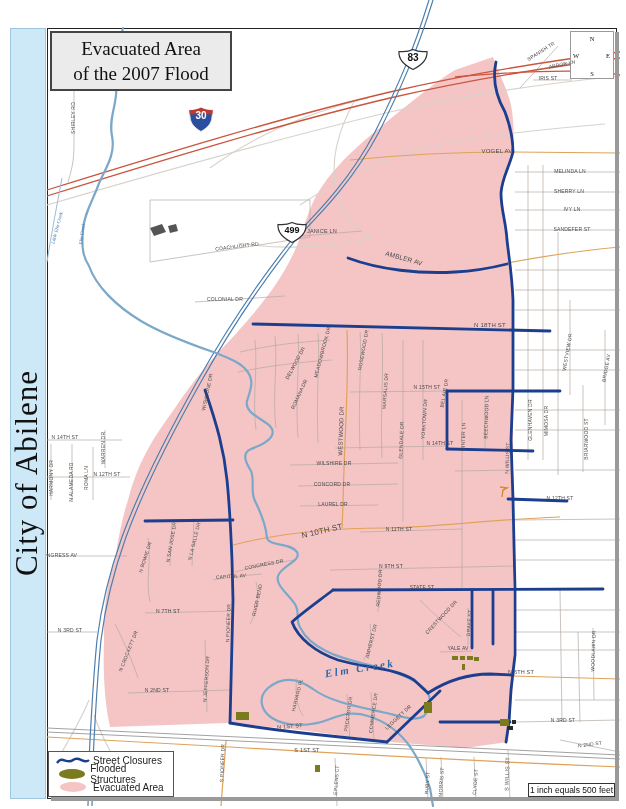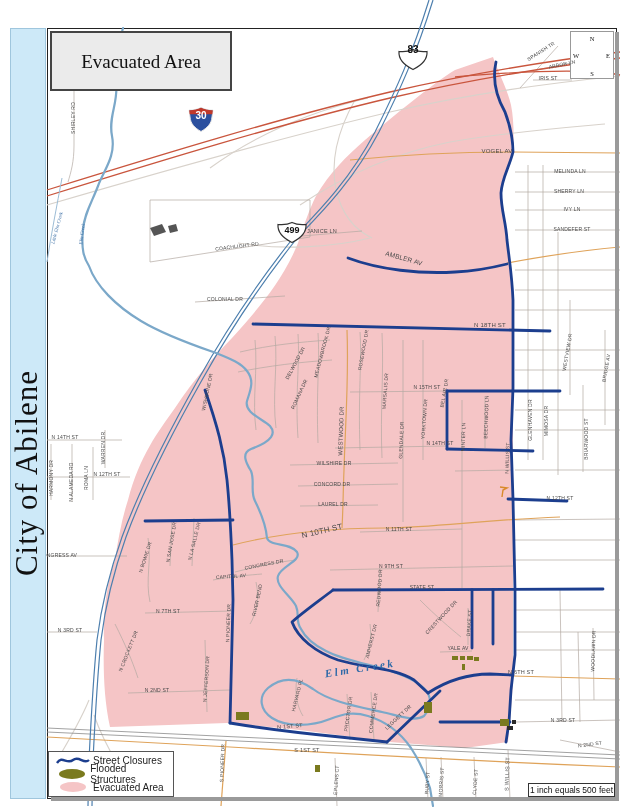--- a/index.html
+++ b/index.html
@@ -49,21 +49,21 @@
   .ellipse{width:26px;height:10px;border-radius:50%;}
   .scale-box{position:absolute;left:528px;top:783px;width:87px;height:14px;background:#fff;
         border:1px solid #333;display:flex;align-items:center;justify-content:center;
         font-size:8.5px;color:#111;box-sizing:border-box;}
   .compass-box{position:absolute;left:570px;top:31px;width:42px;height:46px;background:#fff;
         border:1px solid #999;}
   .compass-letter{position:absolute;font-family:"Liberation Serif",serif;font-size:6.5px;color:#111;
         transform:translate(-50%,-50%);}
   .shield-num{position:absolute;text-align:center;font-weight:bold;transform:translate(0,0);}
   .num-i20{left:188px;top:110px;width:26px;font-size:10px;color:#fff;}
-  .num-83{left:398px;top:44px;width:30px;font-size:10px;color:#111;}
+  .num-83{left:398px;top:52px;width:30px;font-size:10px;color:#111;}
   .num-277{left:277px;top:225px;width:30px;font-size:9px;color:#111;}
 </style>
 </head>
 <body>
 
 <div class="page">
 
   <div class="map-frame"></div>
   <svg id="map-svg" class="layer" width="626" height="809" viewBox="0 0 626 809">
       <path d="M493,57 C498,72 507,88 511,105 C514,120 514,138 513,152 C508,168 501,178 501,193 C501,210 506,222 507,240 C509,258 512,275 513,300 L513,655 C514,680 512,700 508,742 L465,748 L390,742 L300,730 L227,723 L110,727 C104,700 103,668 104,640 C103,615 106,585 115,560 C118,540 122,518 128,500 C140,455 158,432 175,408 C195,378 215,355 232,338 C255,312 282,283 298,243 C305,222 310,208 316,196 C330,172 346,157 365,140 C395,115 432,84 455,70 Z" class="evac"></path>
@@ -325,20 +325,21 @@
       <div class="street-label" style="left: 507px; top: 774px; font-size: 5.5px; transform: translate(-50%, -50%) rotate(-88deg);">S WILLIS ST</div>
       <div class="street-label" style="left: 563px; top: 720px; font-size: 5px; transform: translate(-50%, -50%) rotate(0deg);">N 3RD ST</div>
       <div class="street-label" style="left: 590px; top: 744px; font-size: 5px; transform: translate(-50%, -50%) rotate(-7deg);">N 2ND ST</div>
       <div class="creek-label" style="left: 57px; top: 228px; font-size: 5px; transform: translate(-50%, -50%) rotate(-75deg);">Little Elm Creek</div>
       <div class="creek-label" style="left: 82px; top: 234px; font-size: 5px; transform: translate(-50%, -50%) rotate(-83deg);">Elm Creek</div>
       <div class="creek-label big" style="left: 360px; top: 668px; font-size: 11px; transform: translate(-50%, -50%) rotate(-9deg);">Elm Creek</div>
     </div>
 
   <div class="title-box">
     <div>Evacuated Area</div>
+    <div>of the 2007 Flood</div>
   </div>
 
   <div class="sidebar-strip"></div>
   <div class="sidebar-title">City of Abilene</div>
 
   <div class="legend-box">
     <div class="legend-row">
       <span class="legend-swatch">
         <svg width="36" height="11">
             <path d="M2,8 C7,0 12,10 18,5 C24,0 29,10 34,5" stroke="#1c3e8e" stroke-width="2.4" fill="none"></path>

